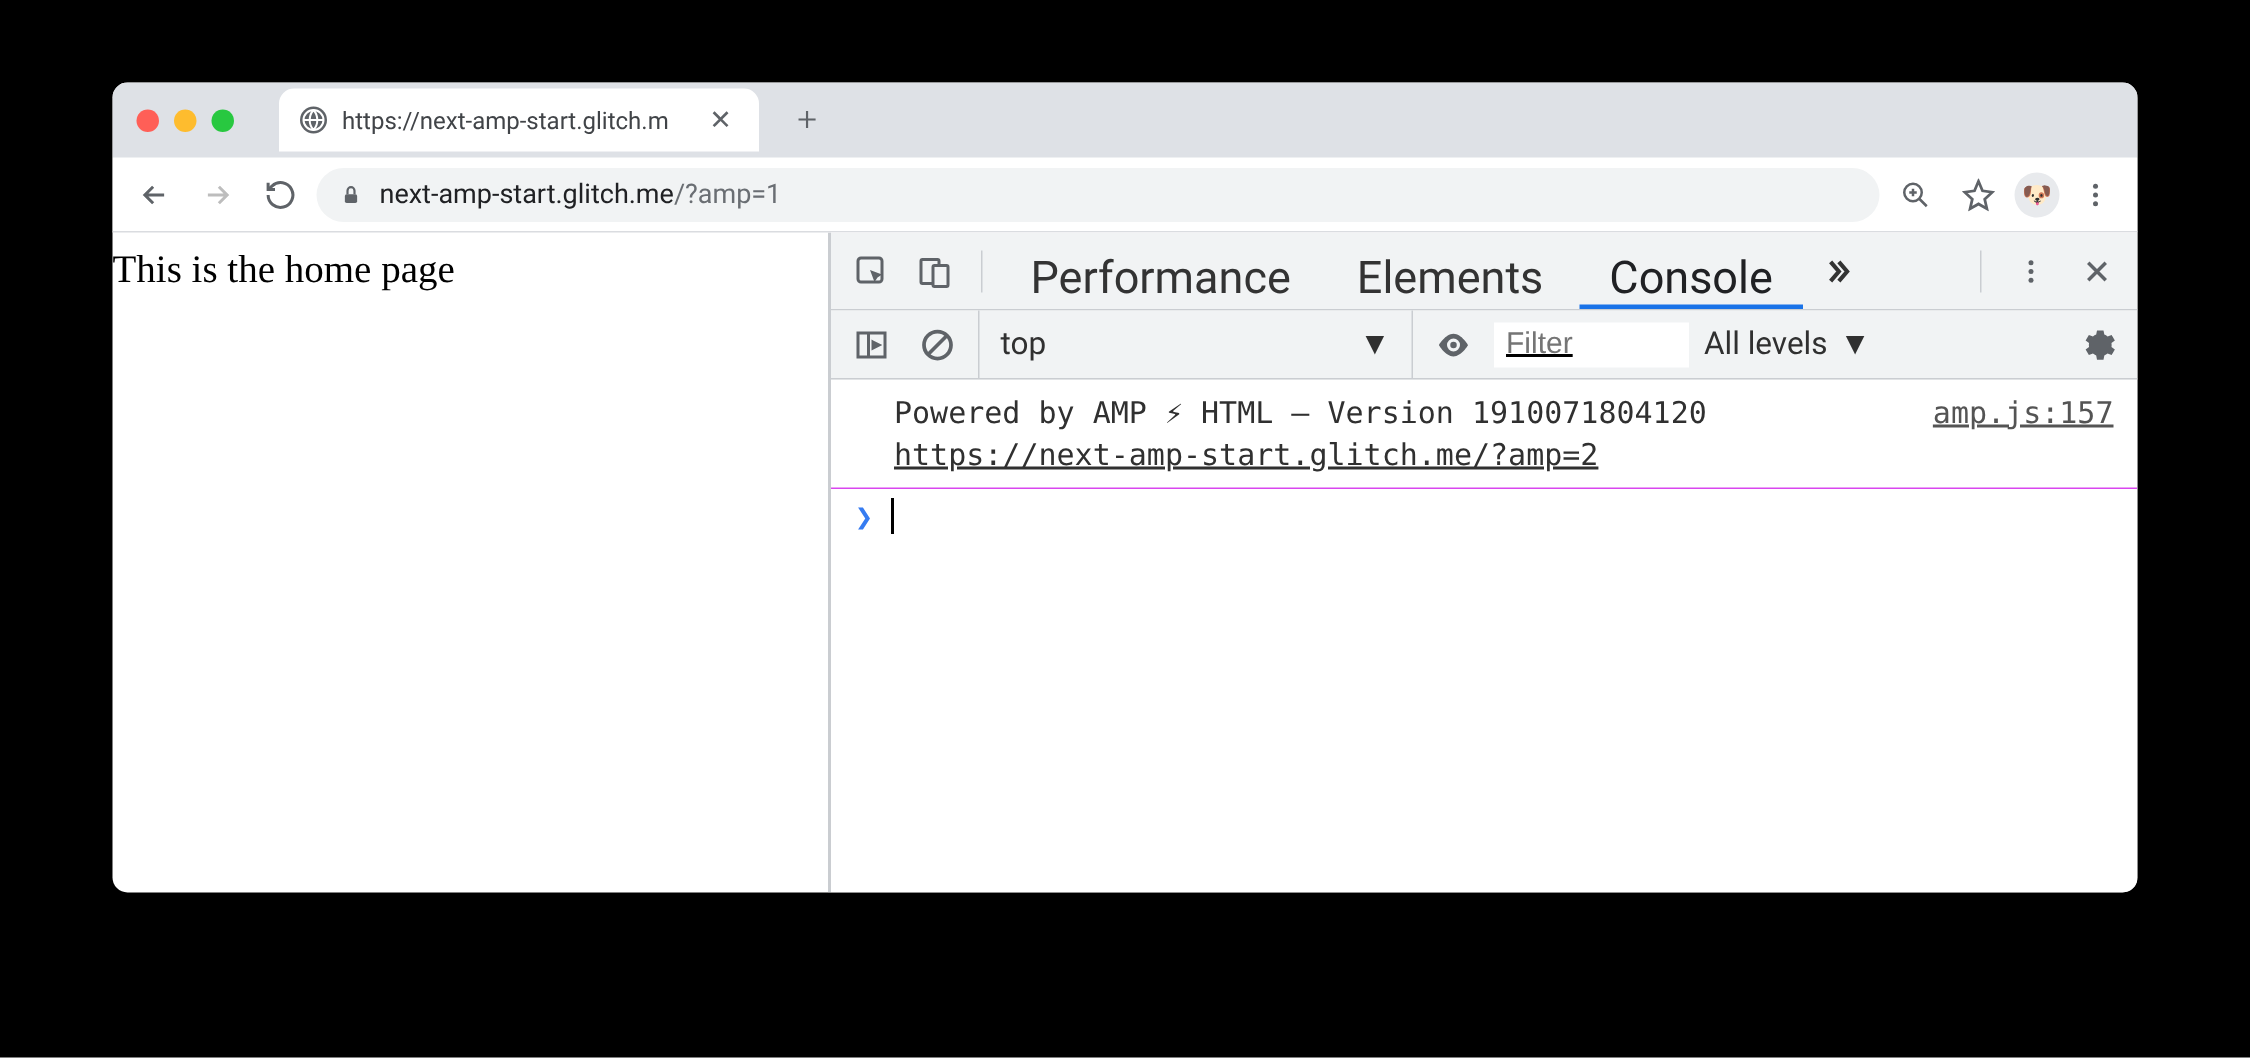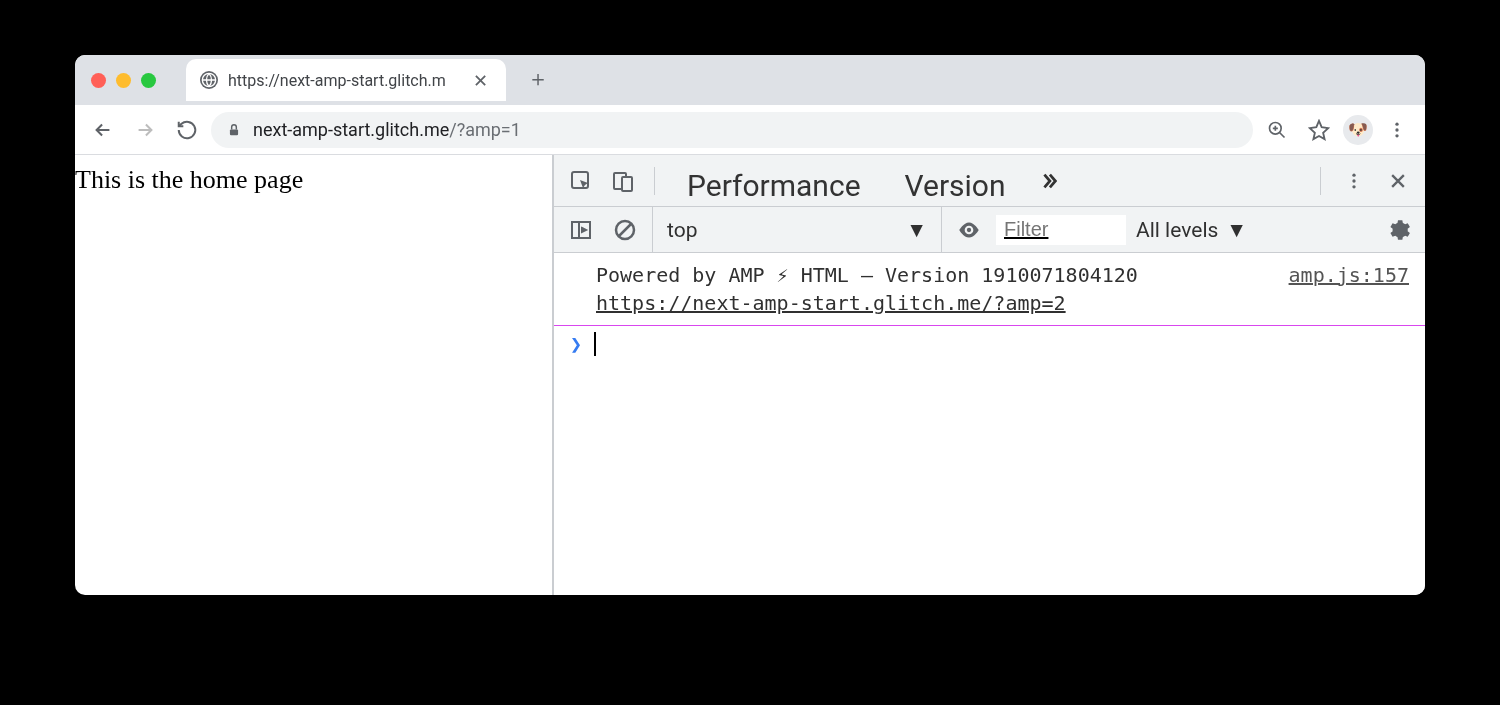--- a/index.html
+++ b/index.html
@@ -301,21 +301,24 @@
           <svg width="24" height="24" viewBox="0 0 24 24" fill="none" stroke="currentColor" stroke-width="2">
               <rect x="3" y="4" width="12" height="16" rx="1"></rect>
               <rect x="11" y="8" width="10" height="14" rx="1" fill="#f1f3f4"></rect>
             </svg>
         </div>
         <div class="dt-sep"></div>
         <div class="dt-tab">
             <span>Performance</span>
           </div>
         <div class="dt-tab">
-            <span>Version</span>
+            <span>Elements</span>
+          </div>
+        <div class="dt-tab active">
+            <span>Console</span>
           </div>
         <div class="dt-iconbtn" style="font-size:24px;color:#333;">
           <svg width="22" height="22" viewBox="0 0 24 24" fill="none" stroke="currentColor" stroke-width="3">
               <path d="M7 5l6 7-6 7M13 5l6 7-6 7"></path>
             </svg>
         </div>
         <div class="dt-right">
           <div class="dt-sep"></div>
           <div class="dt-iconbtn">
             <svg width="20" height="20" viewBox="0 0 24 24" fill="currentColor">

